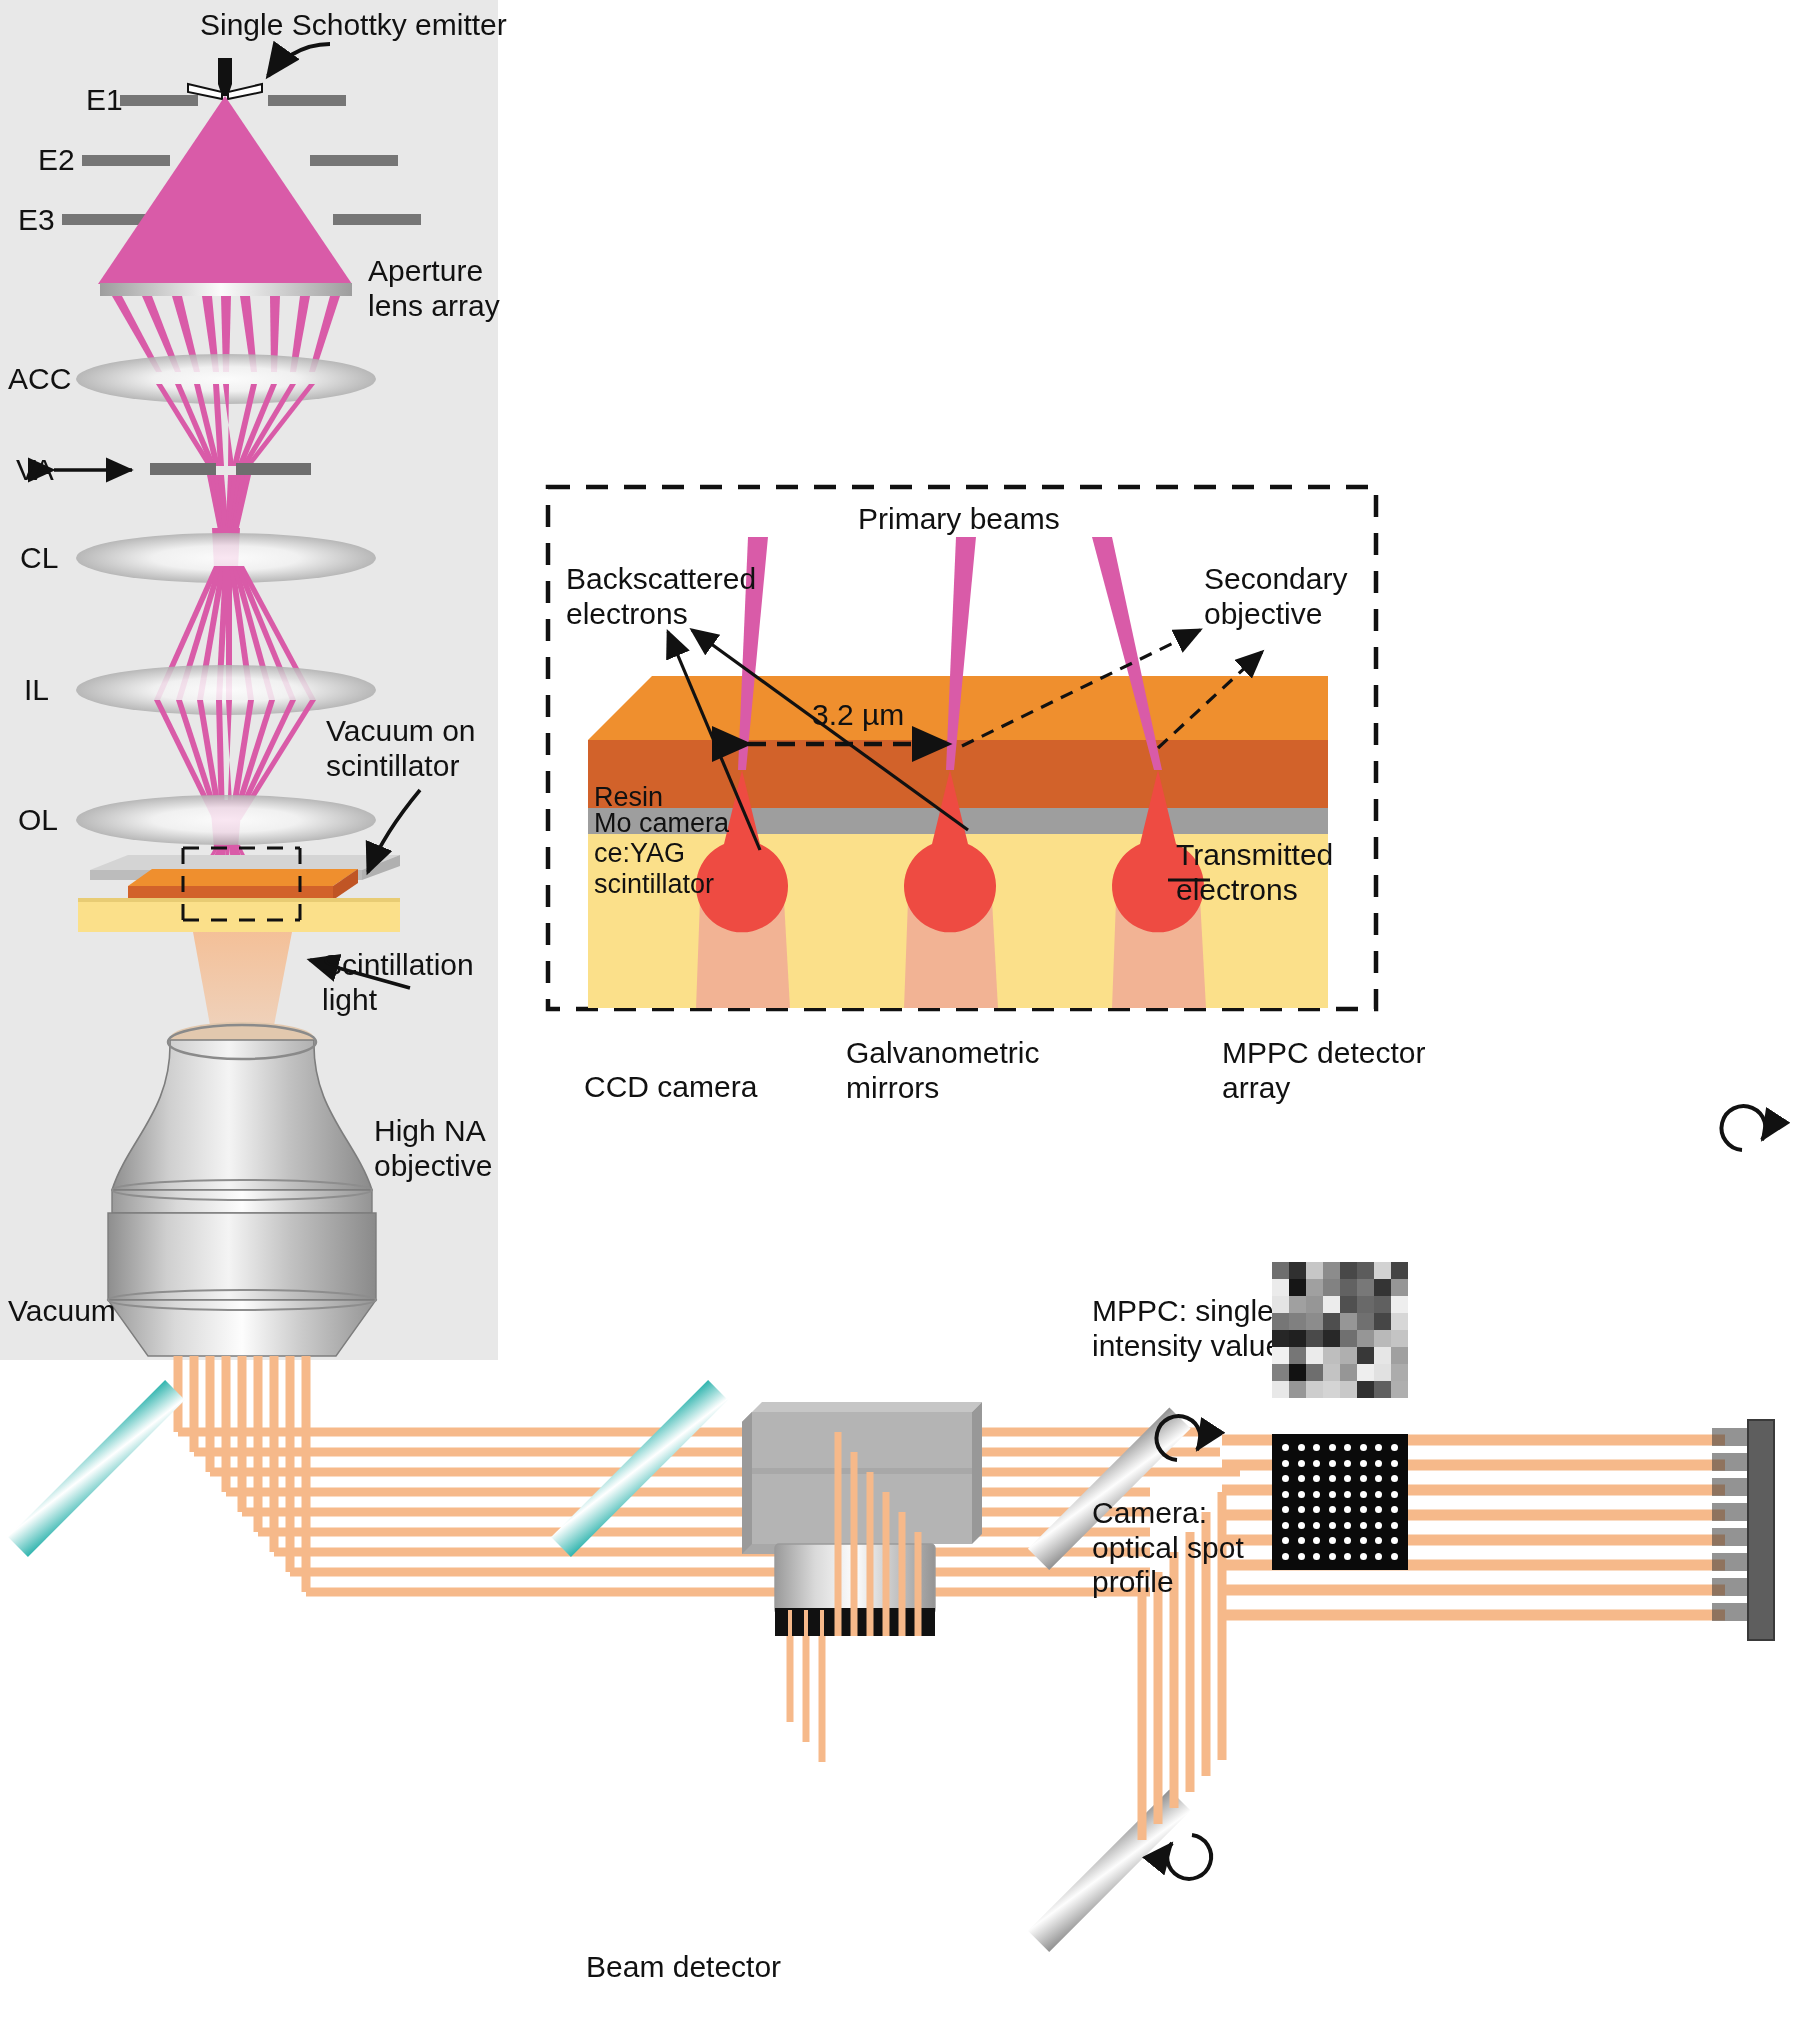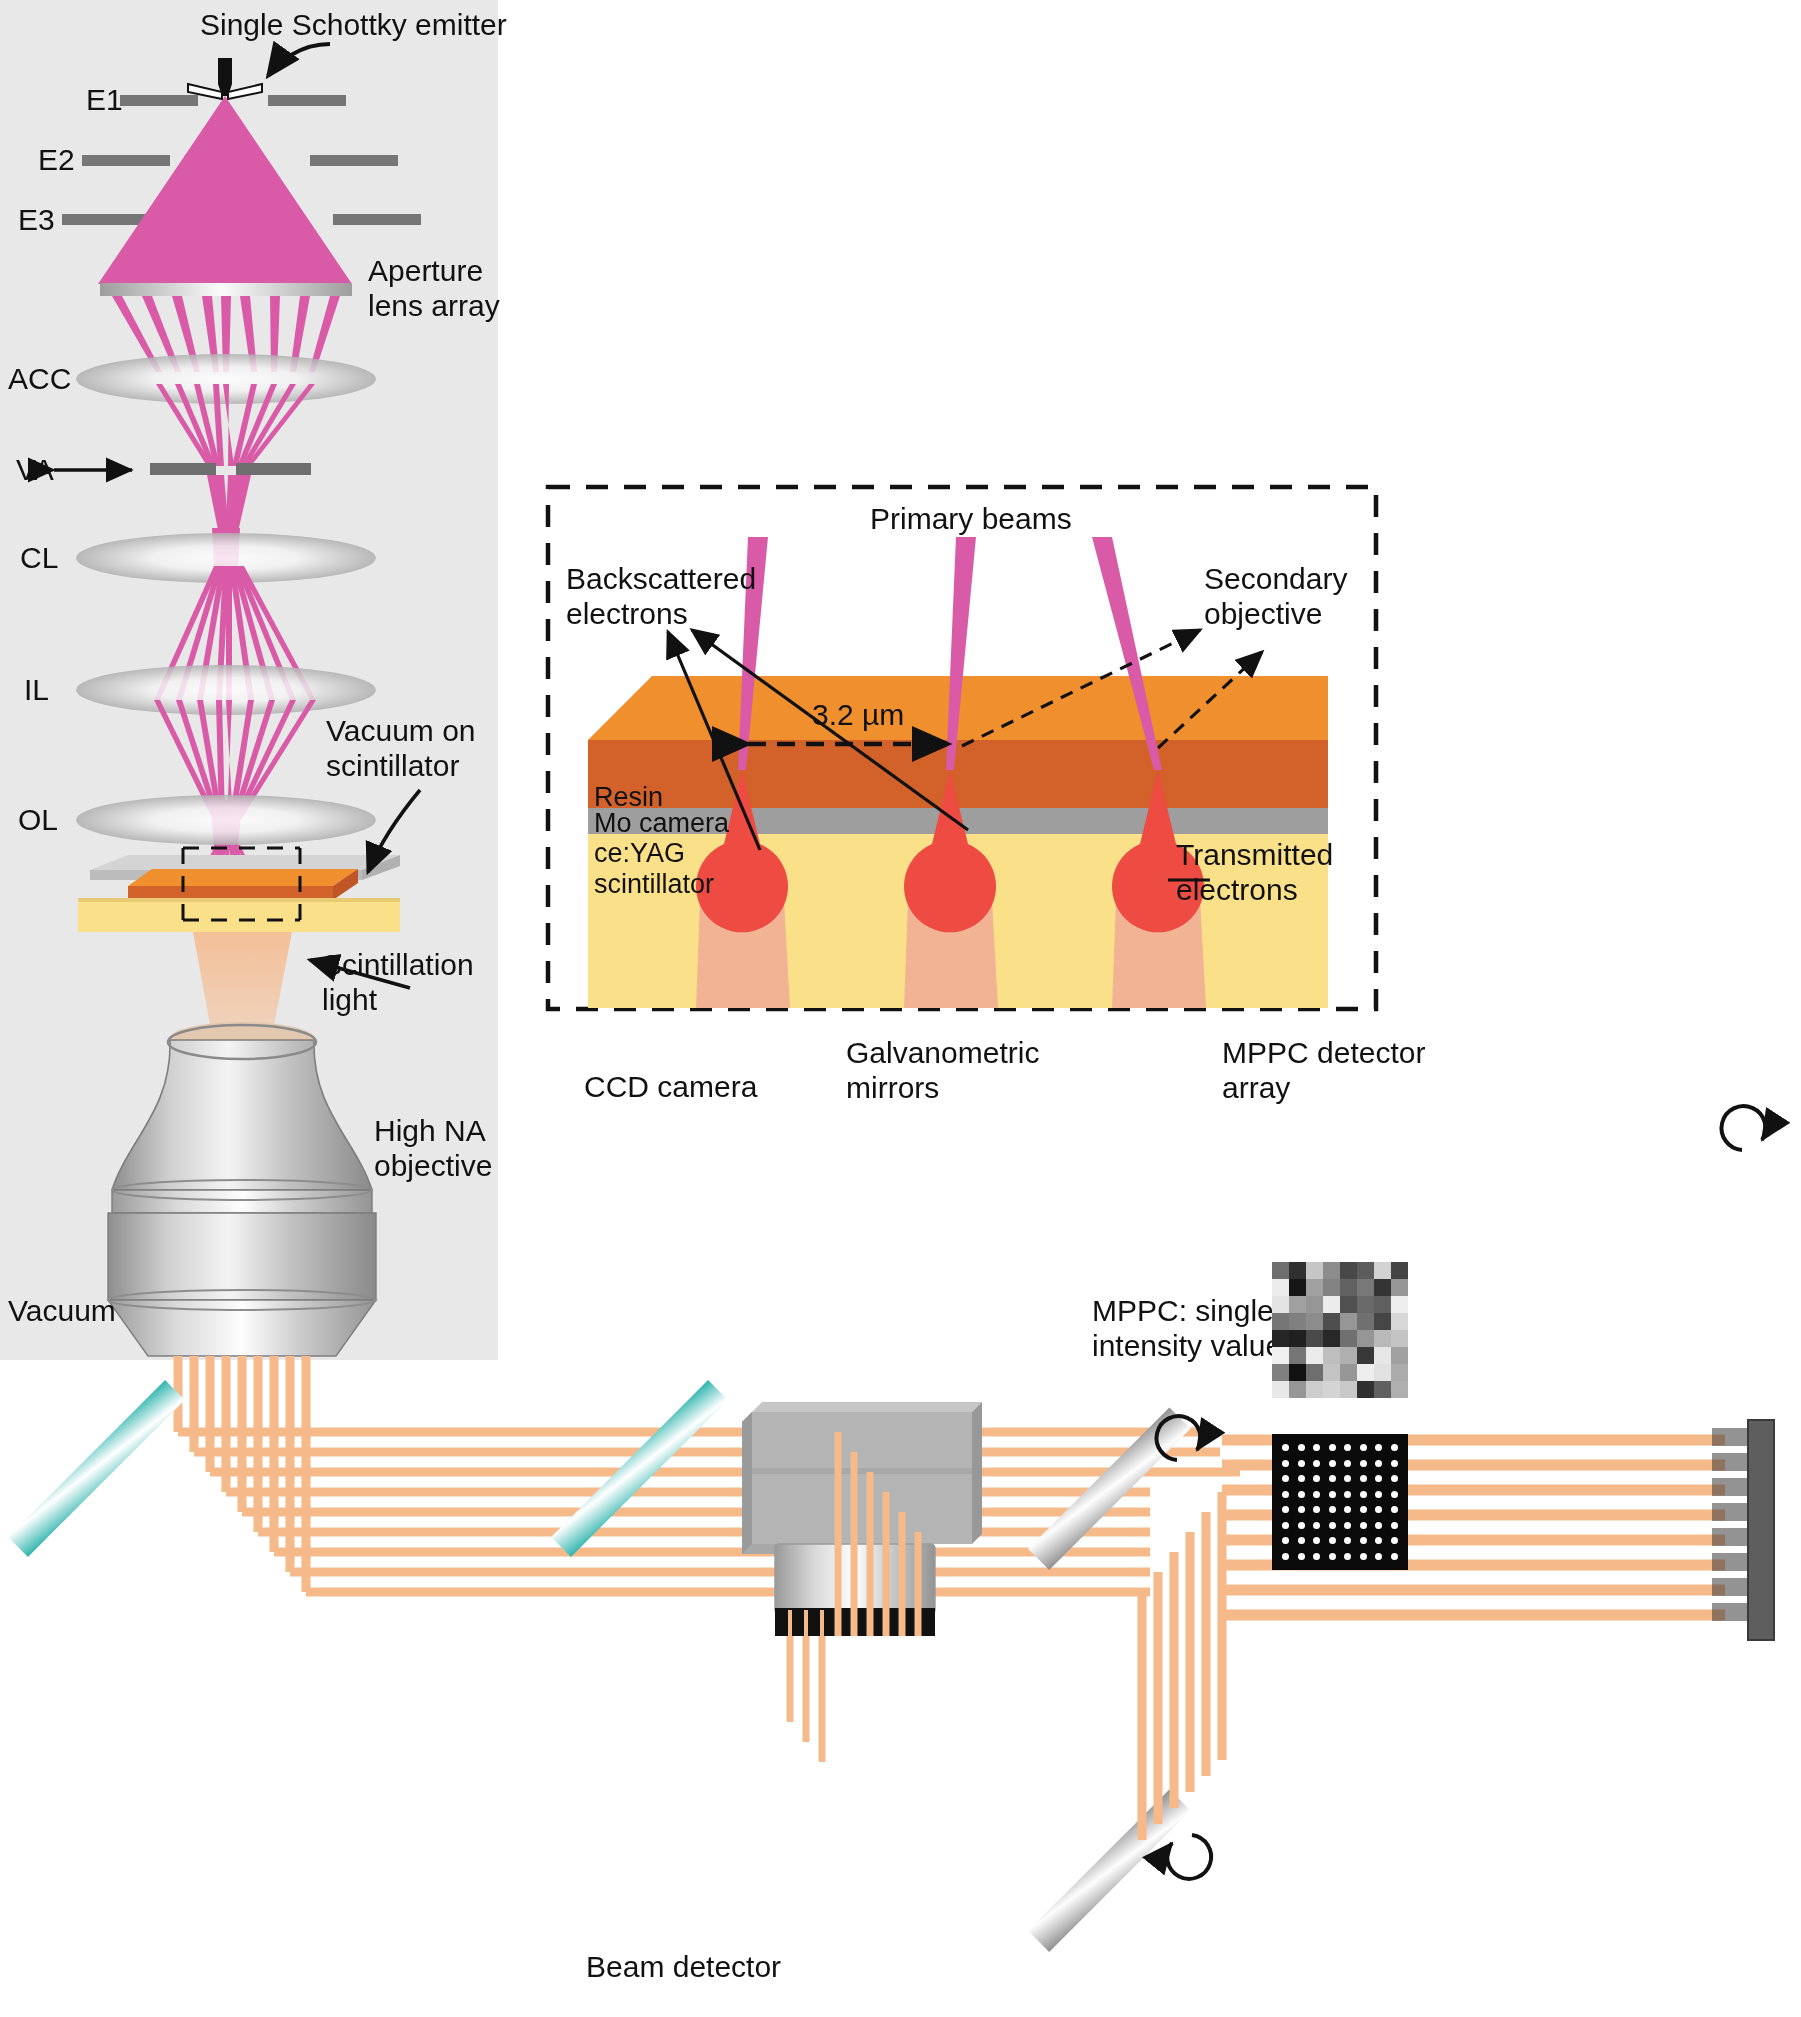--- a/index.html
+++ b/index.html
@@ -401,21 +401,21 @@
 <div class="lbl" style="left:24px;  top:673px;">IL</div>
 <div class="lbl" style="left:18px;  top:803px;">OL</div>
 <div class="lbl" style="left:326px; top:714px;">Vacuum on
 scintillator</div>
 <div class="lbl" style="left:322px; top:948px;">Scintillation
 light</div>
 <div class="lbl" style="left:374px; top:1114px;">High NA
 objective</div>
 <div class="lbl" style="left:8px;   top:1294px;">Vacuum</div>
 
-<div class="lbl" style="left:858px; top:502px;margin-left:12px;">Primary beams</div>
+<div class="lbl" style="left:858px; top:502px;">Primary beams</div>
 <div class="lbl" style="left:566px; top:562px;">Backscattered
 electrons</div>
 <div class="lbl" style="left:1204px;top:562px;">Secondary
 objective</div>
 <div class="lbl" style="left:1176px;top:838px;">Transmitted
 electrons</div>
 <div class="lbl" style="left:812px; top:698px;">3.2 µm</div>
 <div class="lbl small" style="left:594px; top:782px;">Resin</div>
 <div class="lbl small" style="left:594px; top:808px;">Mo camera</div>
 <div class="lbl small" style="left:594px; top:838px;">ce:YAG
@@ -423,20 +423,23 @@
 
 <div class="lbl" style="left:584px; top:1070px;">CCD camera</div>
 <div class="lbl" style="left:846px; top:1036px;">Galvanometric
 mirrors</div>
 <div class="lbl" style="left:1222px;top:1036px;">MPPC detector
 array</div>
 <div class="lbl" style="left:586px; top:1950px;">Beam detector</div>
 
 <div class="lbl" style="left:1092px; top:1294px; width:230px;"><span class="b">MPPC</span><span>: single
 intensity value</span></div>
+<div class="lbl" style="left:1092px; top:1496px; width:230px;"><span class="b">Camera</span><span>:
+optical spot
+profile</span></div>
 
 <div id="mppcGrid" style="position: absolute; left: 1272px; top: 1262px; width: 136px; height: 136px; display: grid; grid-template-columns: repeat(8, 1fr); grid-template-rows: repeat(8, 1fr);">
       <div style="background: rgb(110, 110, 110);"></div>
       <div style="background: rgb(48, 48, 48);"></div>
       <div style="background: rgb(198, 198, 198);"></div>
       <div style="background: rgb(140, 140, 140);"></div>
       <div style="background: rgb(72, 72, 72);"></div>
       <div style="background: rgb(92, 92, 92);"></div>
       <div style="background: rgb(210, 210, 210);"></div>
       <div style="background: rgb(68, 68, 68);"></div>

